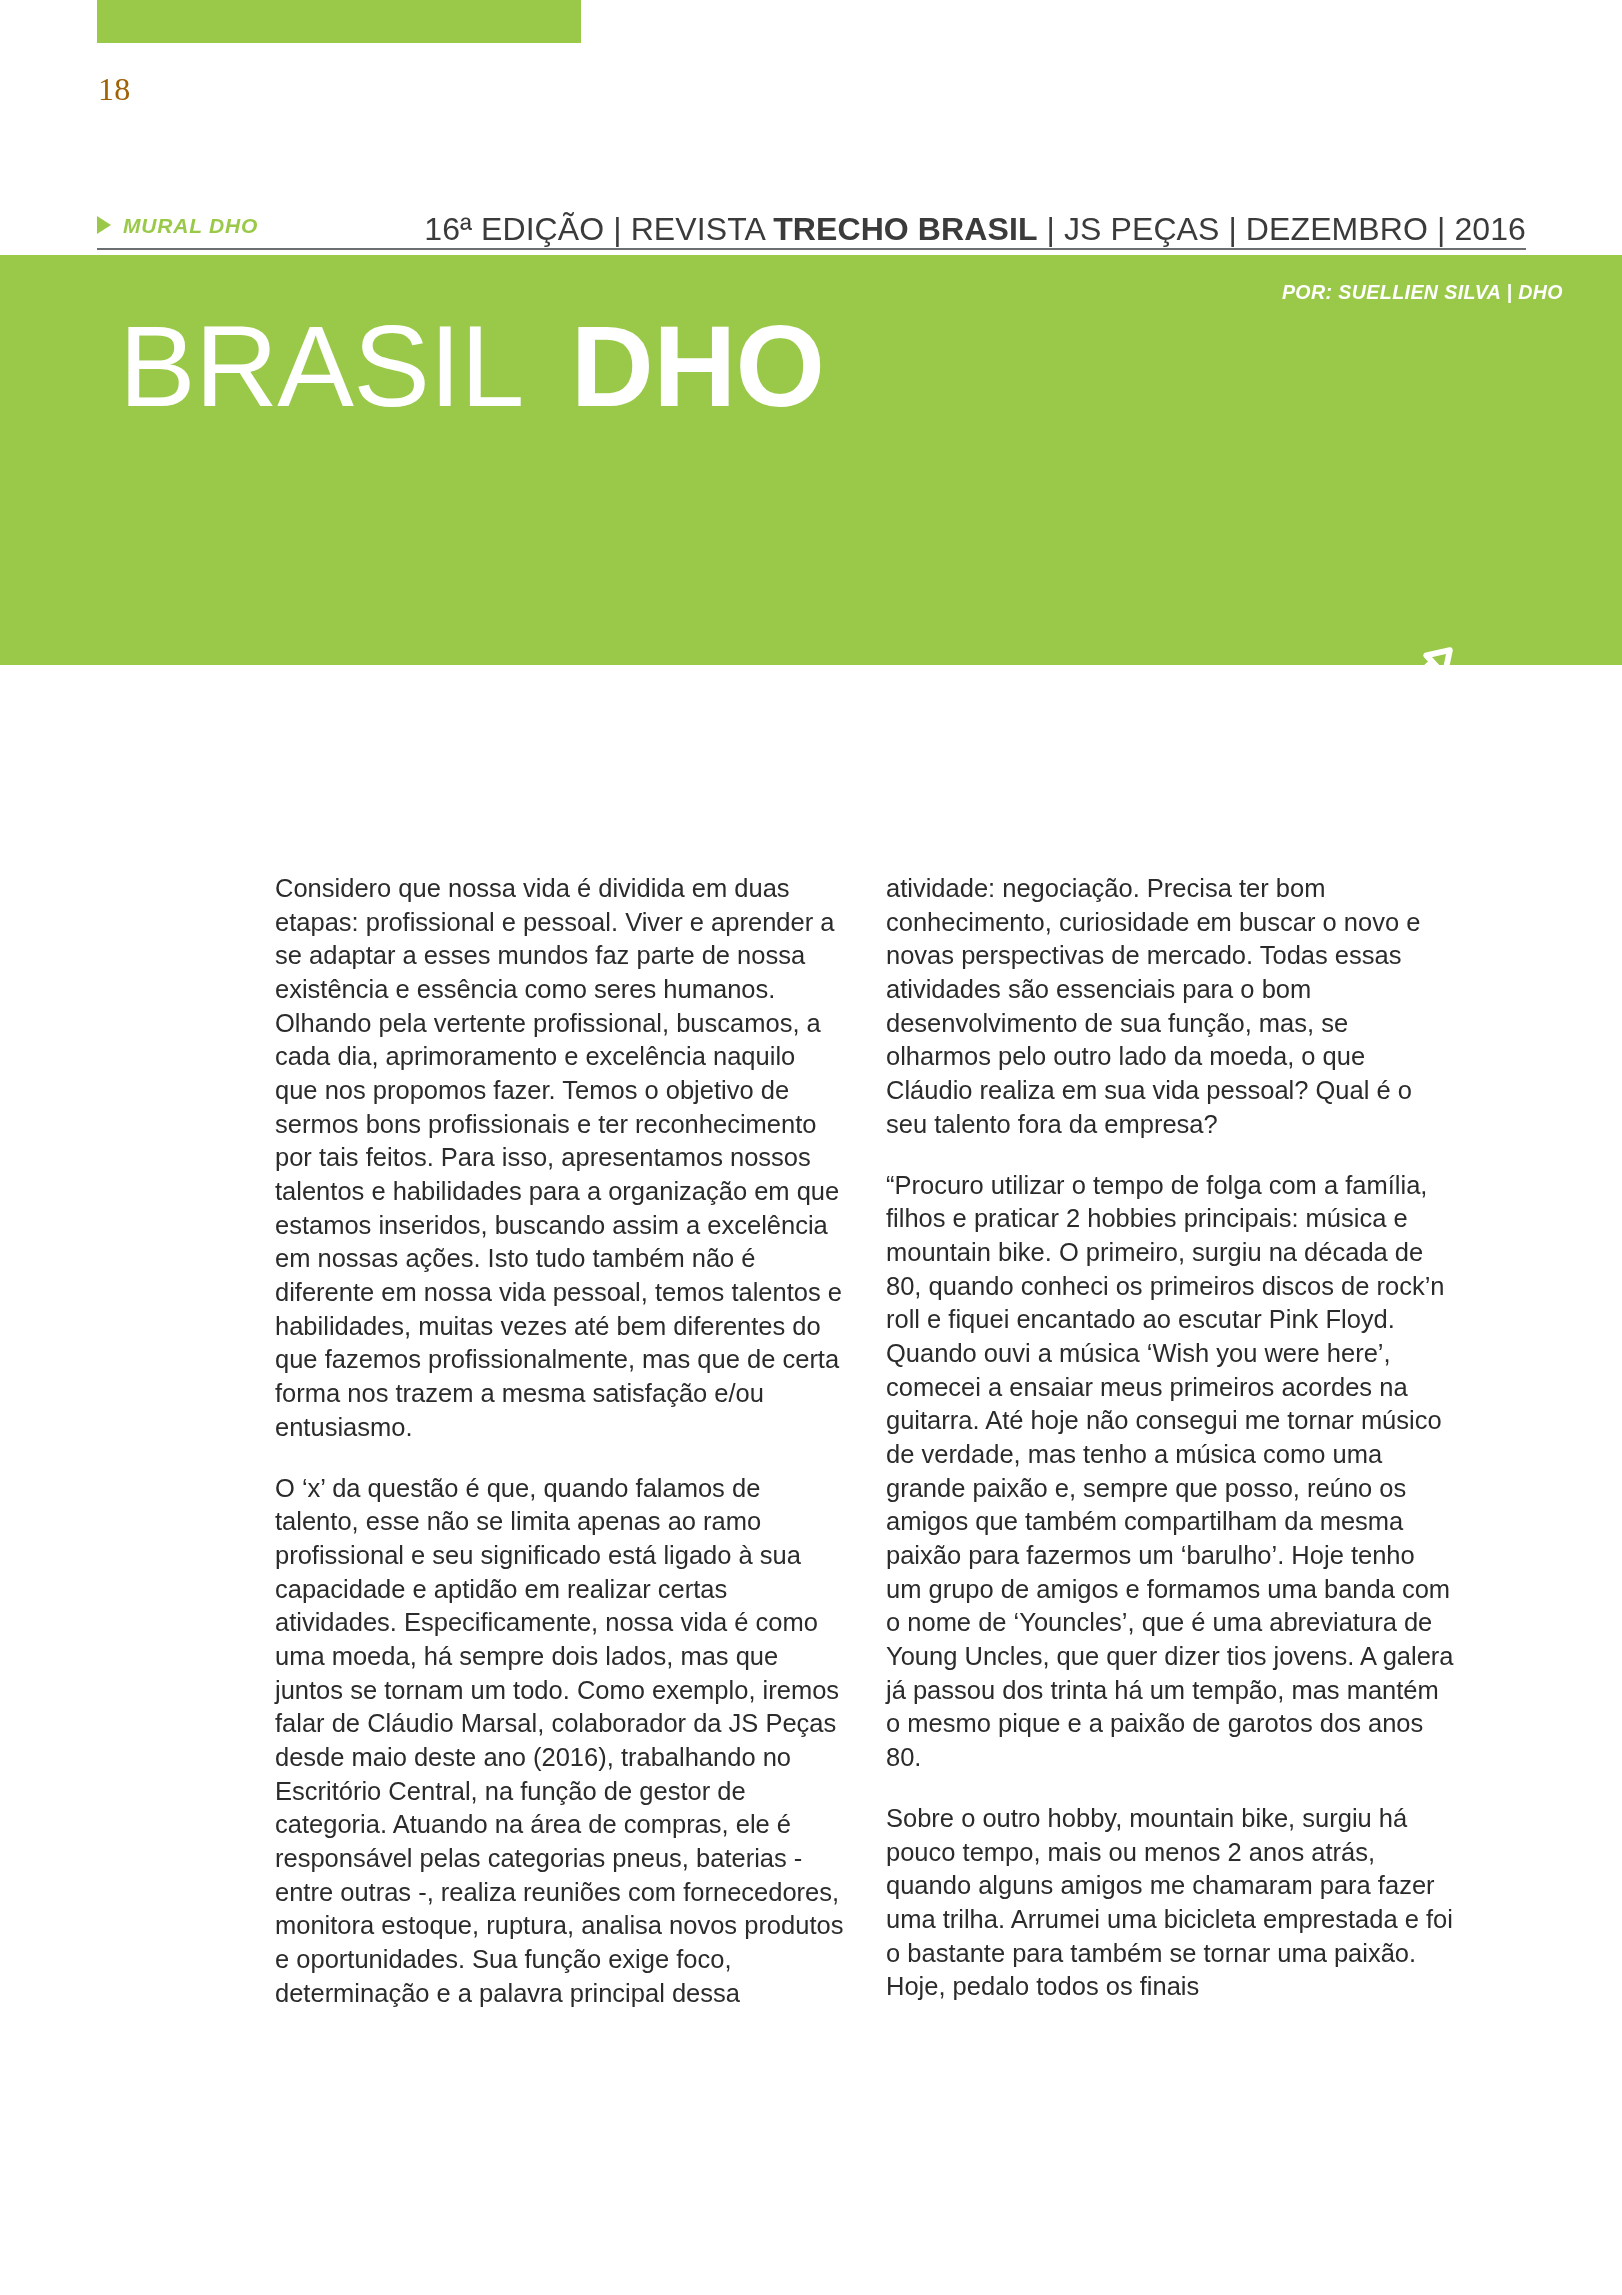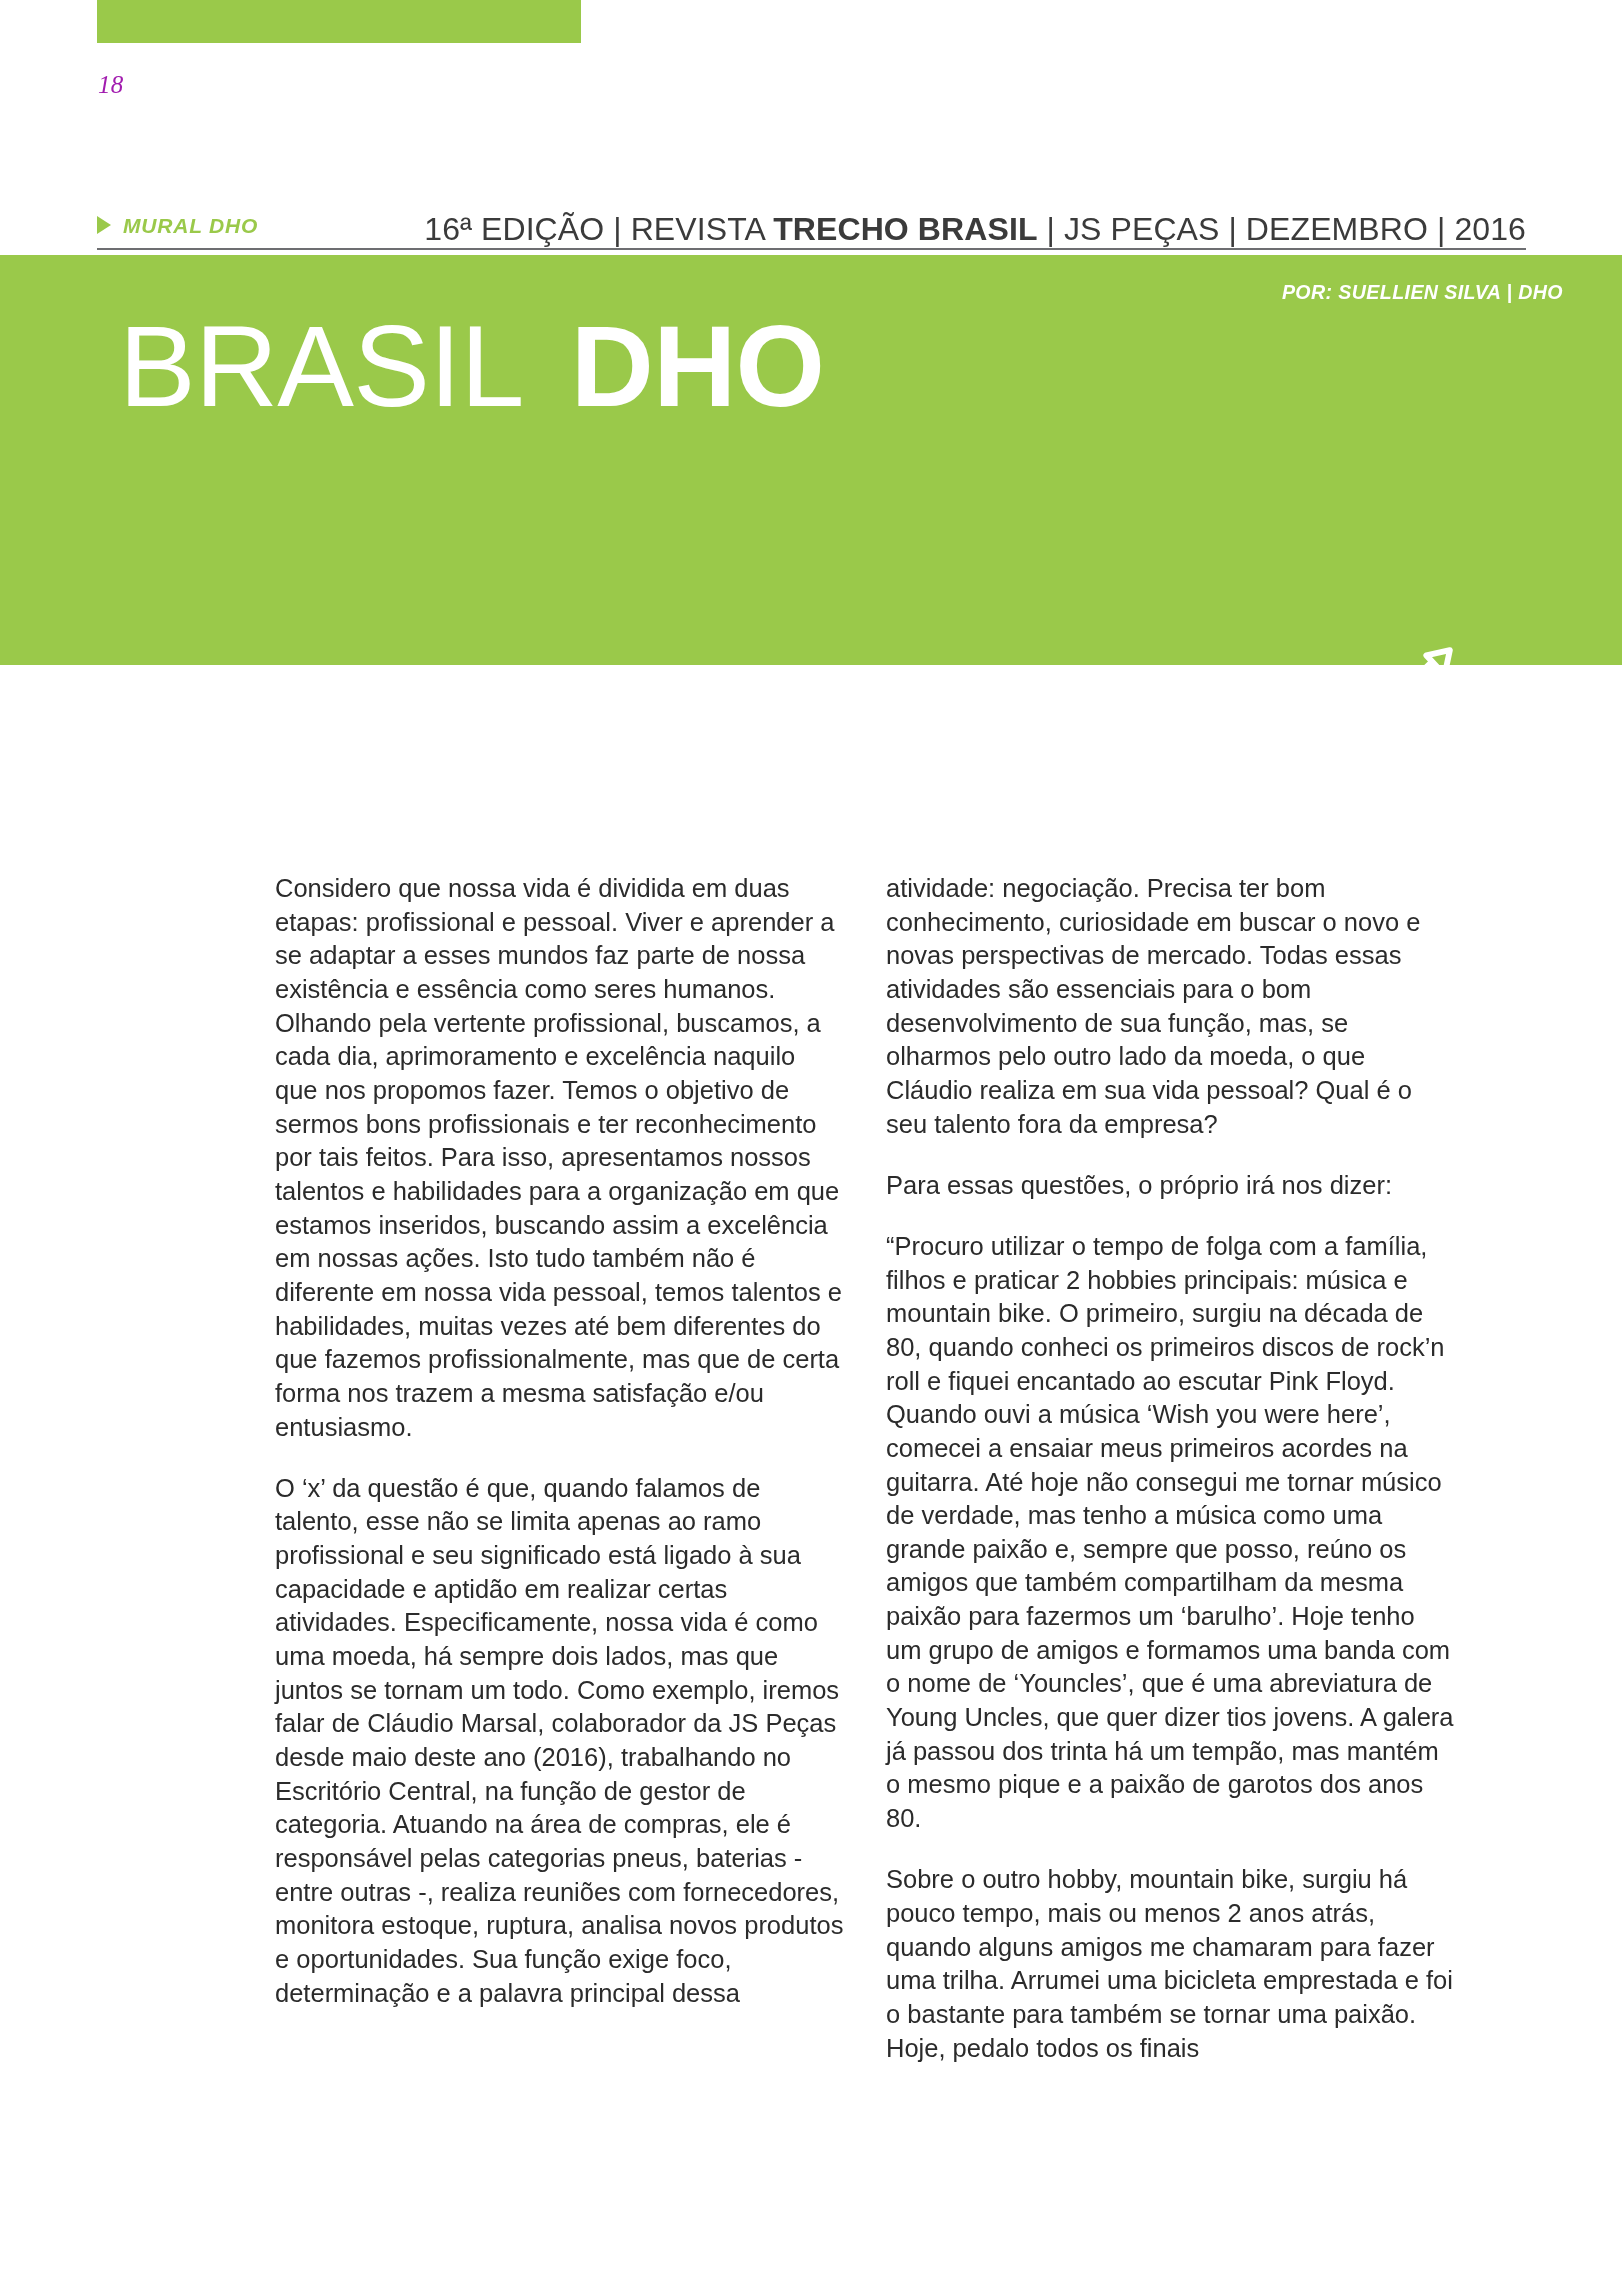--- a/index.html
+++ b/index.html
@@ -25,23 +25,22 @@
     height: 43px;
     background: #9ac94a;
   }
 
   
   .folio {
     position: absolute;
     top: 71px;
     left: 98px;
     font-family: "Liberation Serif", serif;
-    font-style: italic;
-    font-size: 25px;
-    color: #a21caf;
+    font-size: 32px;
+    color: #a16207;
     letter-spacing: 0.3px;
   }
 
   
   .runhead {
     position: absolute;
     top: 211px;
     left: 97px;
     width: 1429px;
     height: 38px;
@@ -192,17 +191,16 @@
 
 </div>
 
 <div class="col col-left">
   <p>Considero que nossa vida é dividida em duas etapas: profissional e pessoal. Viver e aprender a se adaptar a esses mundos faz parte de nossa existência e essência como seres humanos. Olhando pela vertente profissional, buscamos, a cada dia, aprimoramento e excelência naquilo que nos propomos fazer. Temos o objetivo de sermos bons profissionais e ter reconhecimento por tais feitos. Para isso, apresentamos nossos talentos e habilidades para a organização em que estamos inseridos, buscando assim a excelência em nossas ações. Isto tudo também não é diferente em nossa vida pessoal, temos talentos e habilidades, muitas vezes até bem diferentes do que fazemos profissionalmente, mas que de certa forma nos trazem a mesma satisfação e/ou entusiasmo.</p>
   <p>O ‘x’ da questão é que, quando falamos de talento, esse não se limita apenas ao ramo profissional e seu significado está ligado à sua capacidade e aptidão em realizar certas atividades. Especificamente, nossa vida é como uma moeda, há sempre dois lados, mas que juntos se tornam um todo. Como exemplo, iremos falar de Cláudio Marsal, colaborador da JS Peças desde maio deste ano (2016), trabalhando no Escritório Central, na função de gestor de categoria. Atuando na área de compras, ele é responsável pelas categorias pneus, baterias - entre outras -, realiza reuniões com fornecedores, monitora estoque, ruptura, analisa novos produtos e oportunidades. Sua função exige foco, determinação e a palavra principal dessa</p>
 </div>
 
 <div class="col col-right">
   <p>atividade: negociação. Precisa ter bom conhecimento, curiosidade em buscar o novo e novas perspectivas de mercado. Todas essas atividades são essenciais para o bom desenvolvimento de sua função, mas, se olharmos pelo outro lado da moeda, o que Cláudio realiza em sua vida pessoal? Qual é o seu talento fora da empresa?</p>
-  <p>Para essas questões, o próprio irá nos dizer:</p>
   <p class="quote">“Procuro utilizar o tempo de folga com a família, filhos e praticar 2 hobbies principais: música e mountain bike. O primeiro, surgiu na década de 80, quando conheci os primeiros discos de rock’n roll e fiquei encantado ao escutar Pink Floyd. Quando ouvi a música ‘Wish you were here’, comecei a ensaiar meus primeiros acordes na guitarra. Até hoje não consegui me tornar músico de verdade, mas tenho a música como uma grande paixão e, sempre que posso, reúno os amigos que também compartilham da mesma paixão para fazermos um ‘barulho’. Hoje tenho um grupo de amigos e formamos uma banda com o nome de ‘Youncles’, que é uma abreviatura de Young Uncles, que quer dizer tios jovens. A galera já passou dos trinta há um tempão, mas mantém o mesmo pique e a paixão de garotos dos anos 80.</p>
   <p class="quote">Sobre o outro hobby, mountain bike, surgiu há pouco tempo, mais ou menos 2 anos atrás, quando alguns amigos me chamaram para fazer uma trilha. Arrumei uma bicicleta emprestada e foi o bastante para também se tornar uma paixão. Hoje, pedalo todos os finais</p>
 </div>
 
 
 </body></html>

